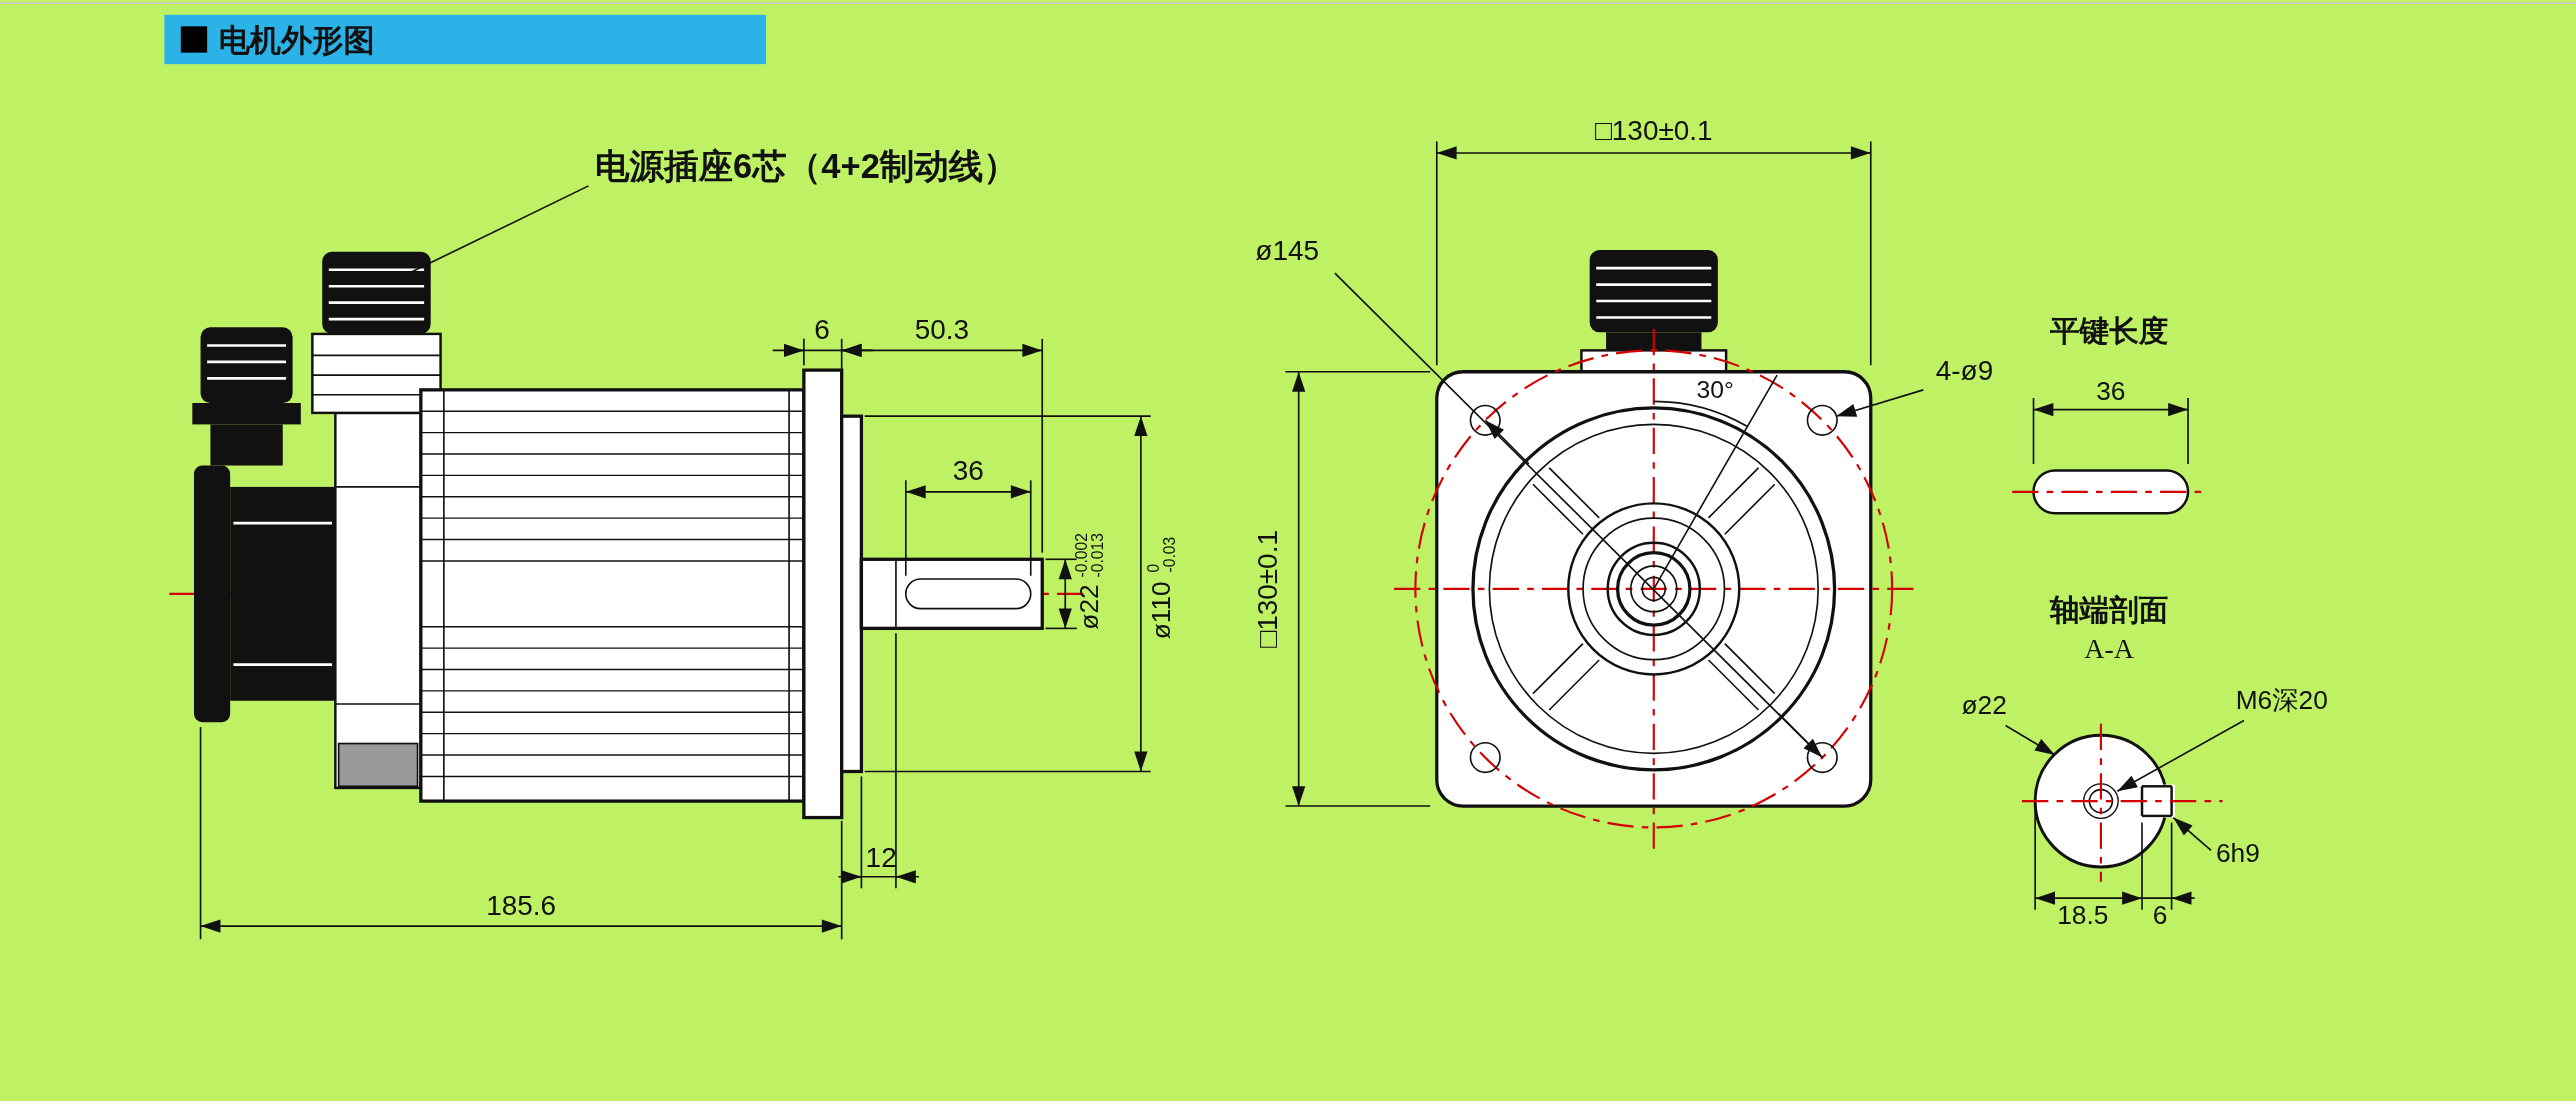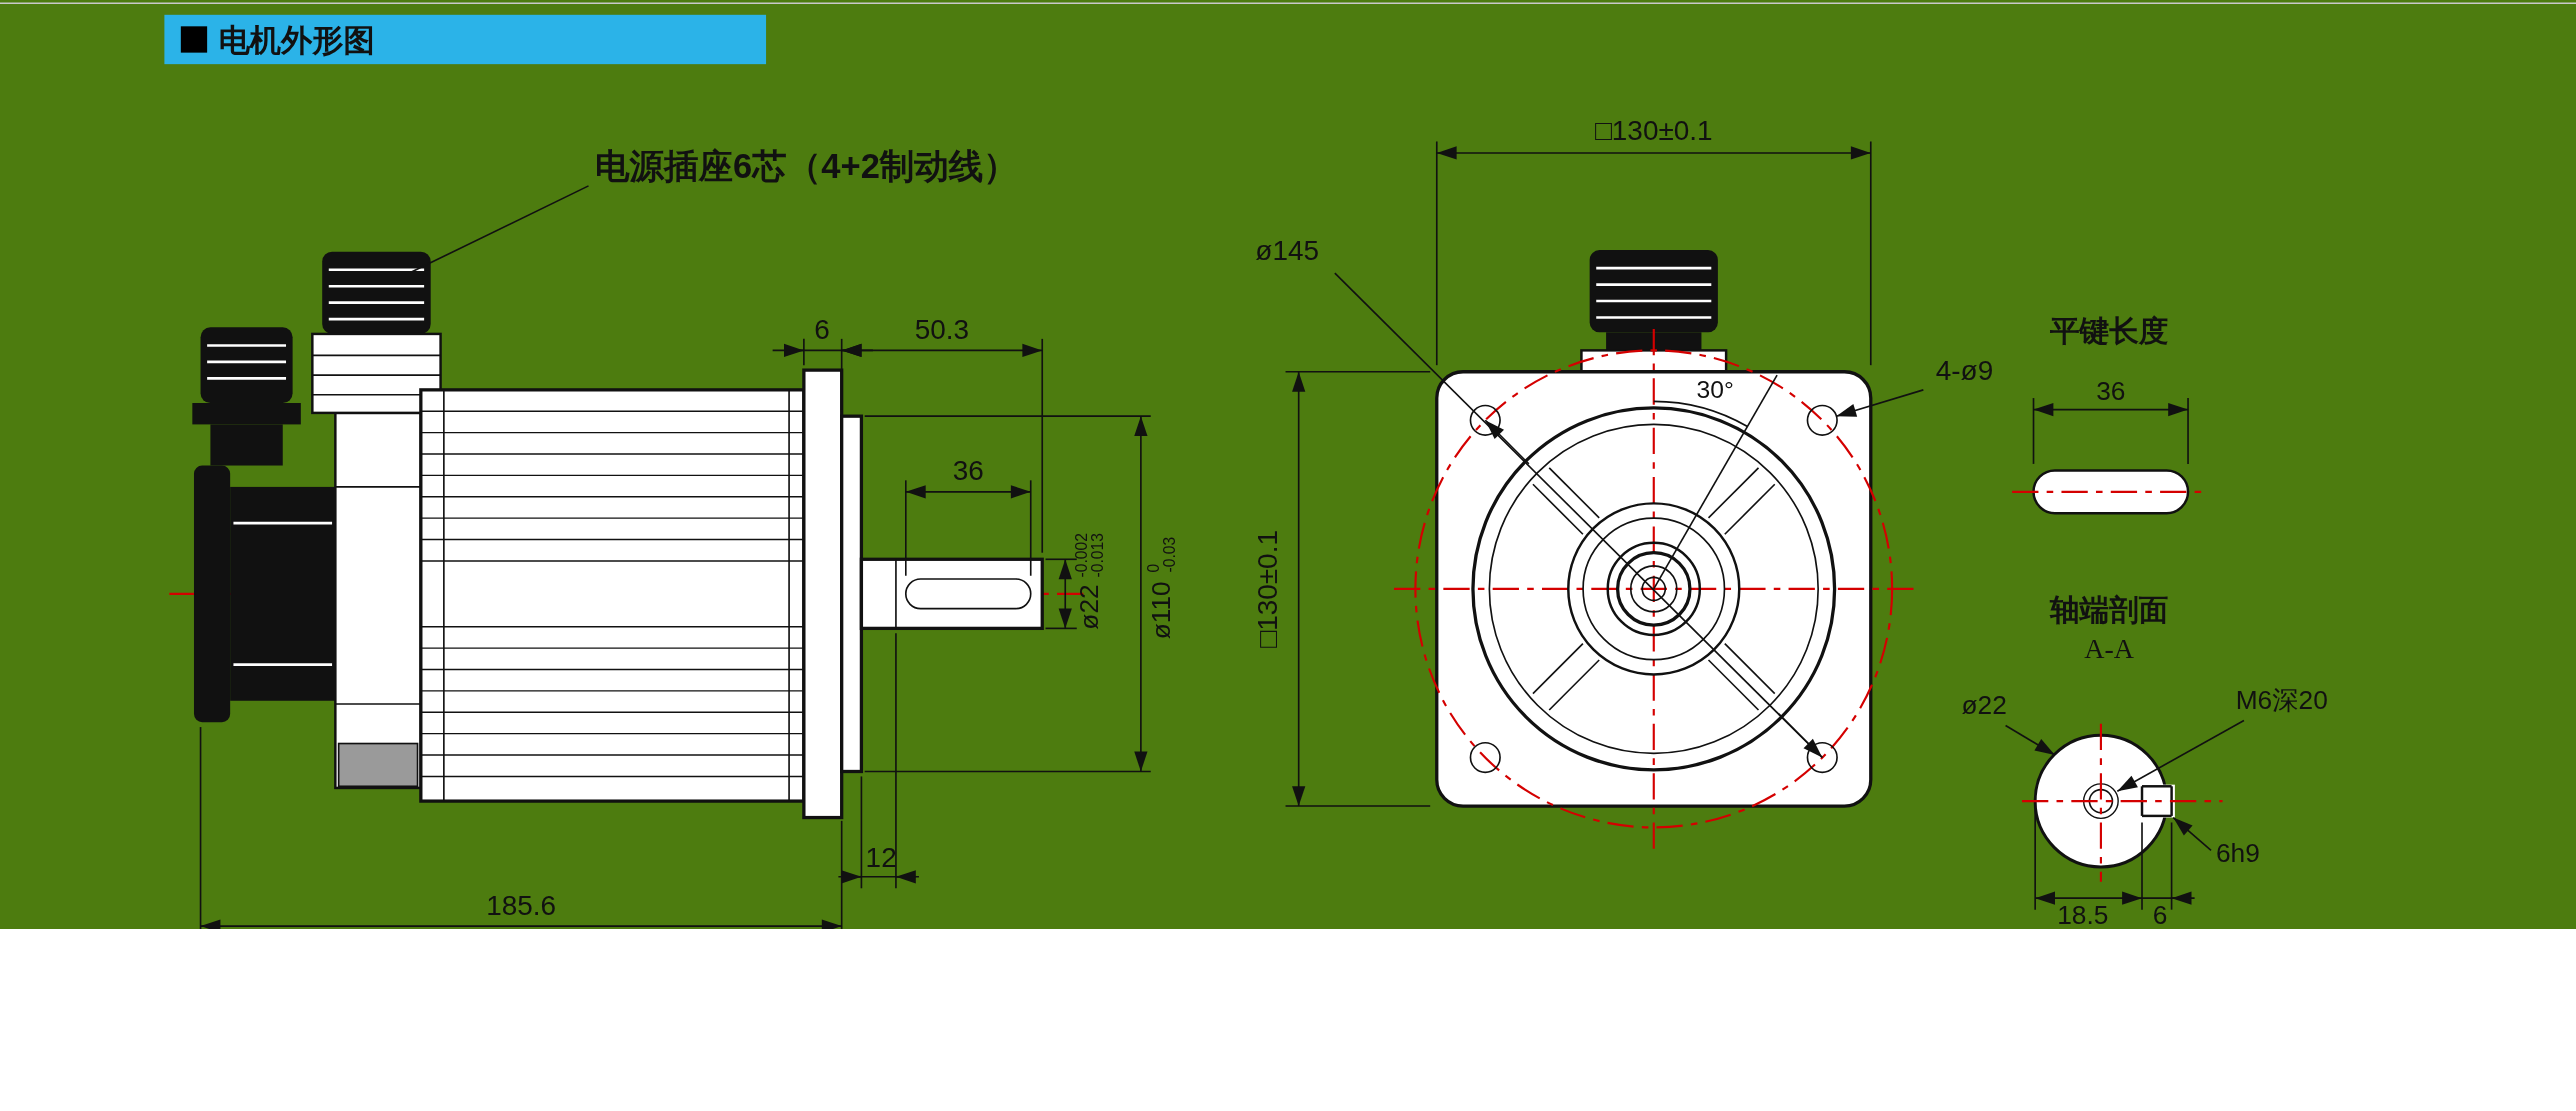--- a/index.html
+++ b/index.html
@@ -1,16 +1,16 @@
 <!DOCTYPE html>
 <html style="font-size:10.7px"><head>
 <meta charset="utf-8">
 <style>
   html,body{margin:0;padding:0;background:#ffffff;}
-  .stage{position:relative;width:2576px;height:929px;background:#4d7c0f;overflow:hidden;}
+  .stage{position:relative;width:2576px;height:1101px;background:#bef264;overflow:hidden;}
   svg{display:block;}
   
   .o2 {fill:none;stroke:#111;stroke-width:2;}
   .o15{fill:none;stroke:#111;stroke-width:1.5;}
   .t1 {fill:none;stroke:#111;stroke-width:1;}
   .t08{fill:none;stroke:#111;stroke-width:0.85;}
   .dim{fill:none;stroke:#111;stroke-width:1;}
   .cl {fill:none;stroke:#d40000;stroke-width:1.3;stroke-dasharray:16 5 4 5;}
   .bk {fill:#111;stroke:none;}
   .wh {fill:#fff;stroke:#111;}

